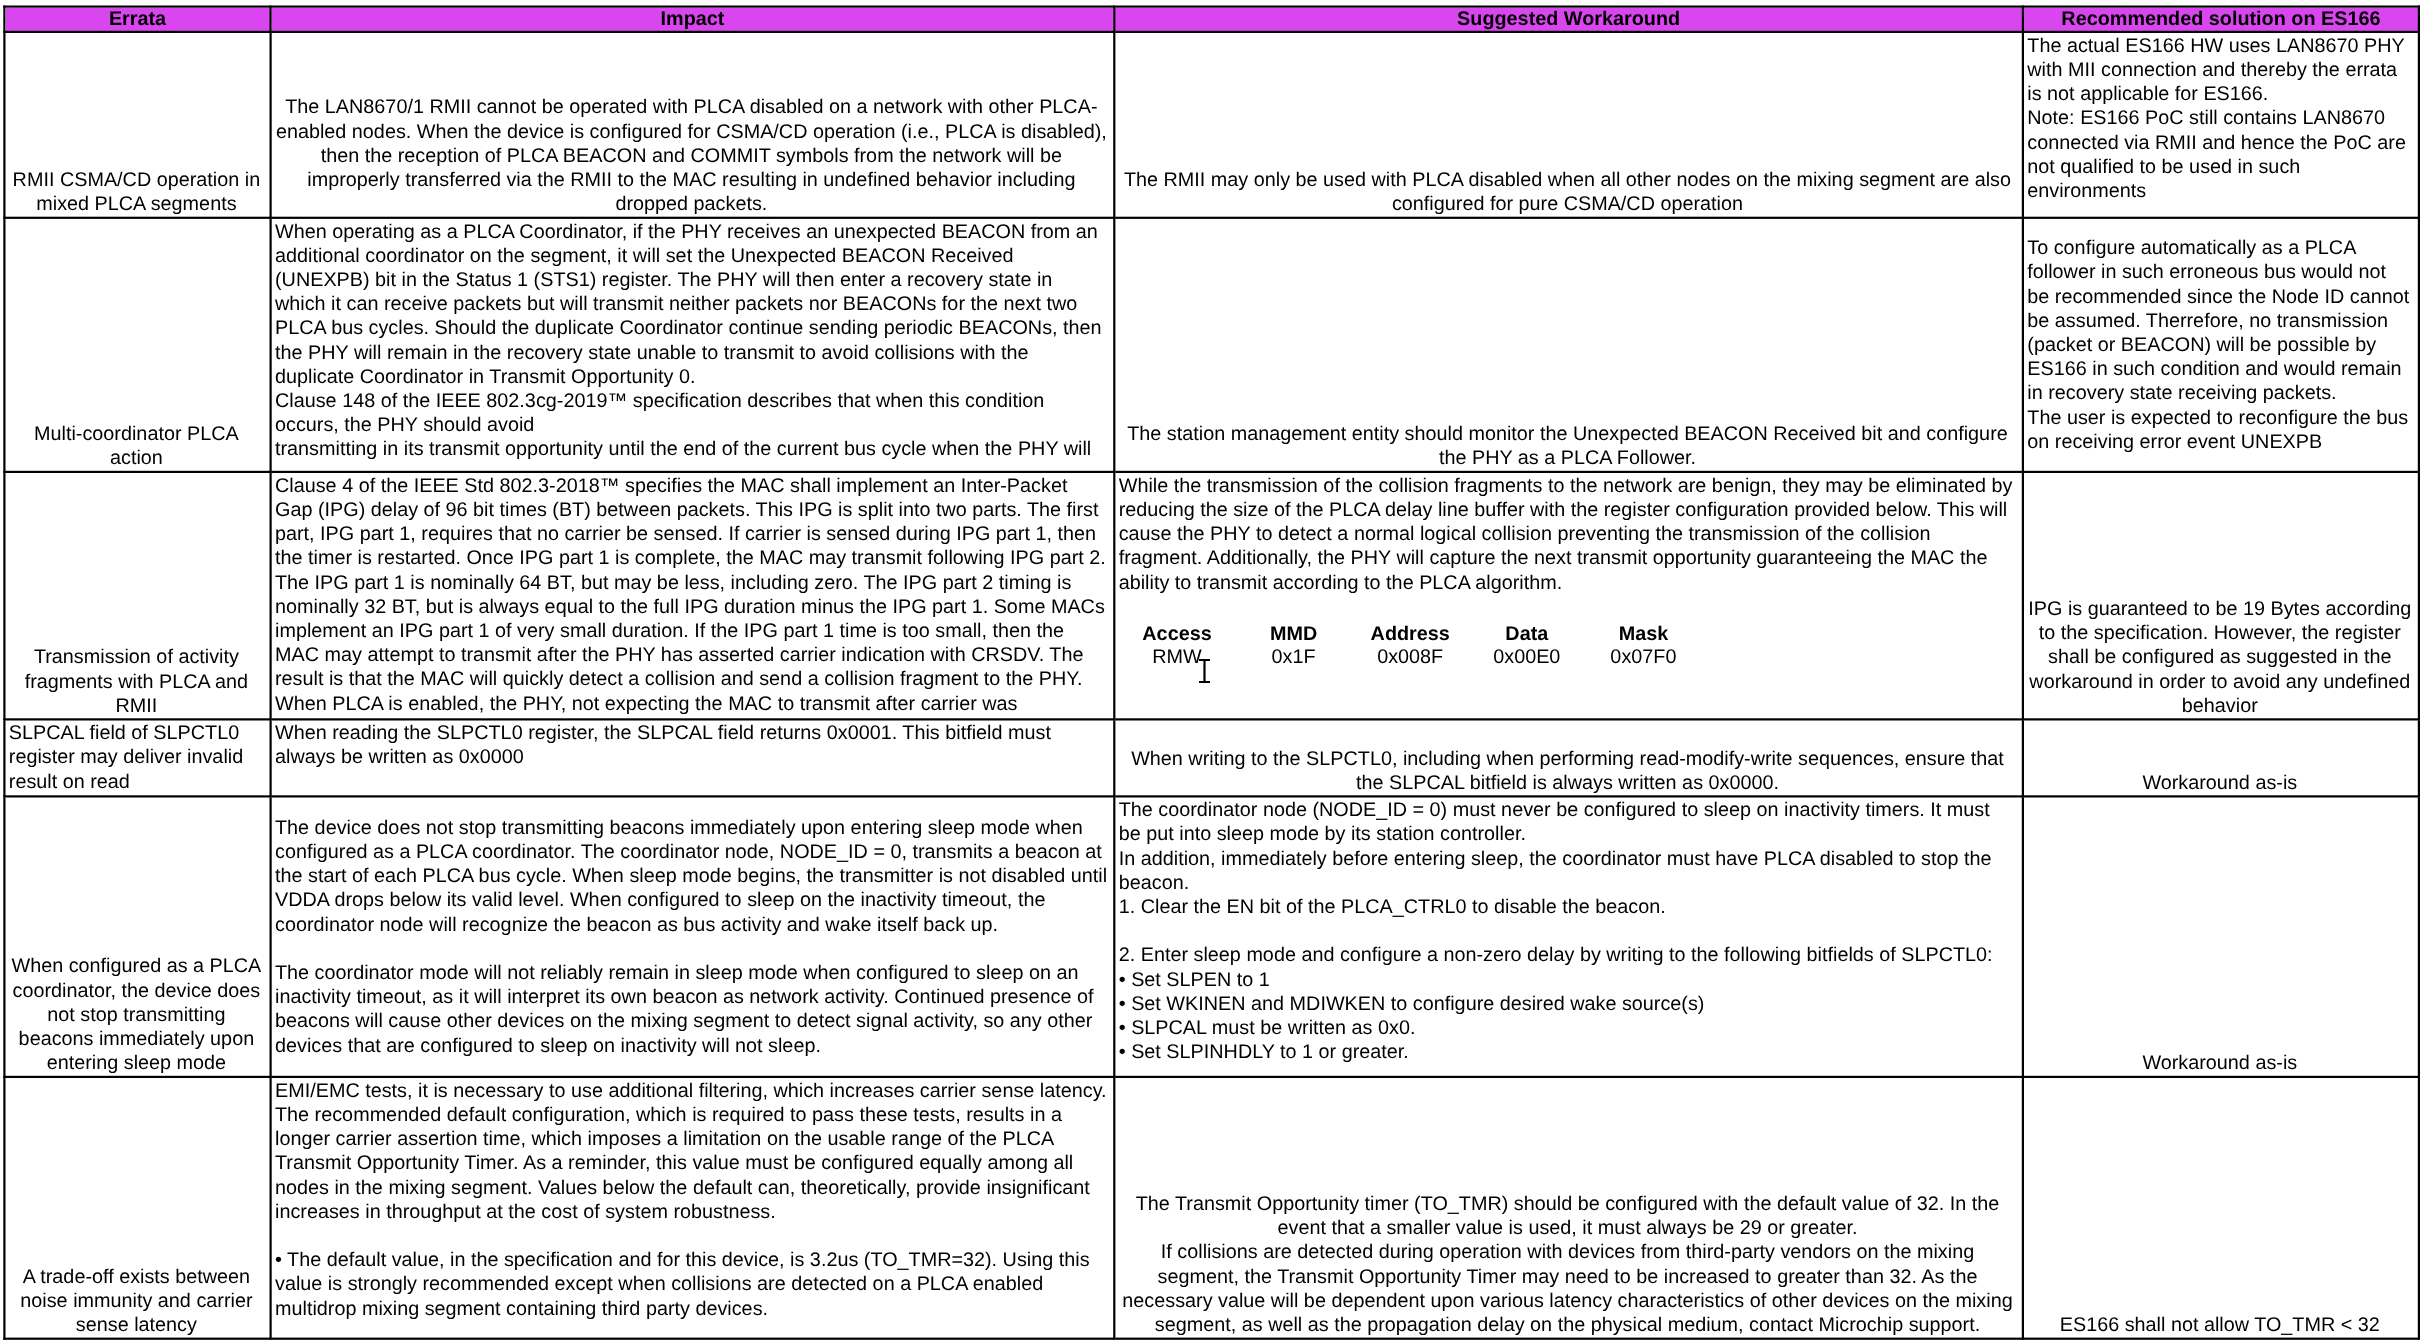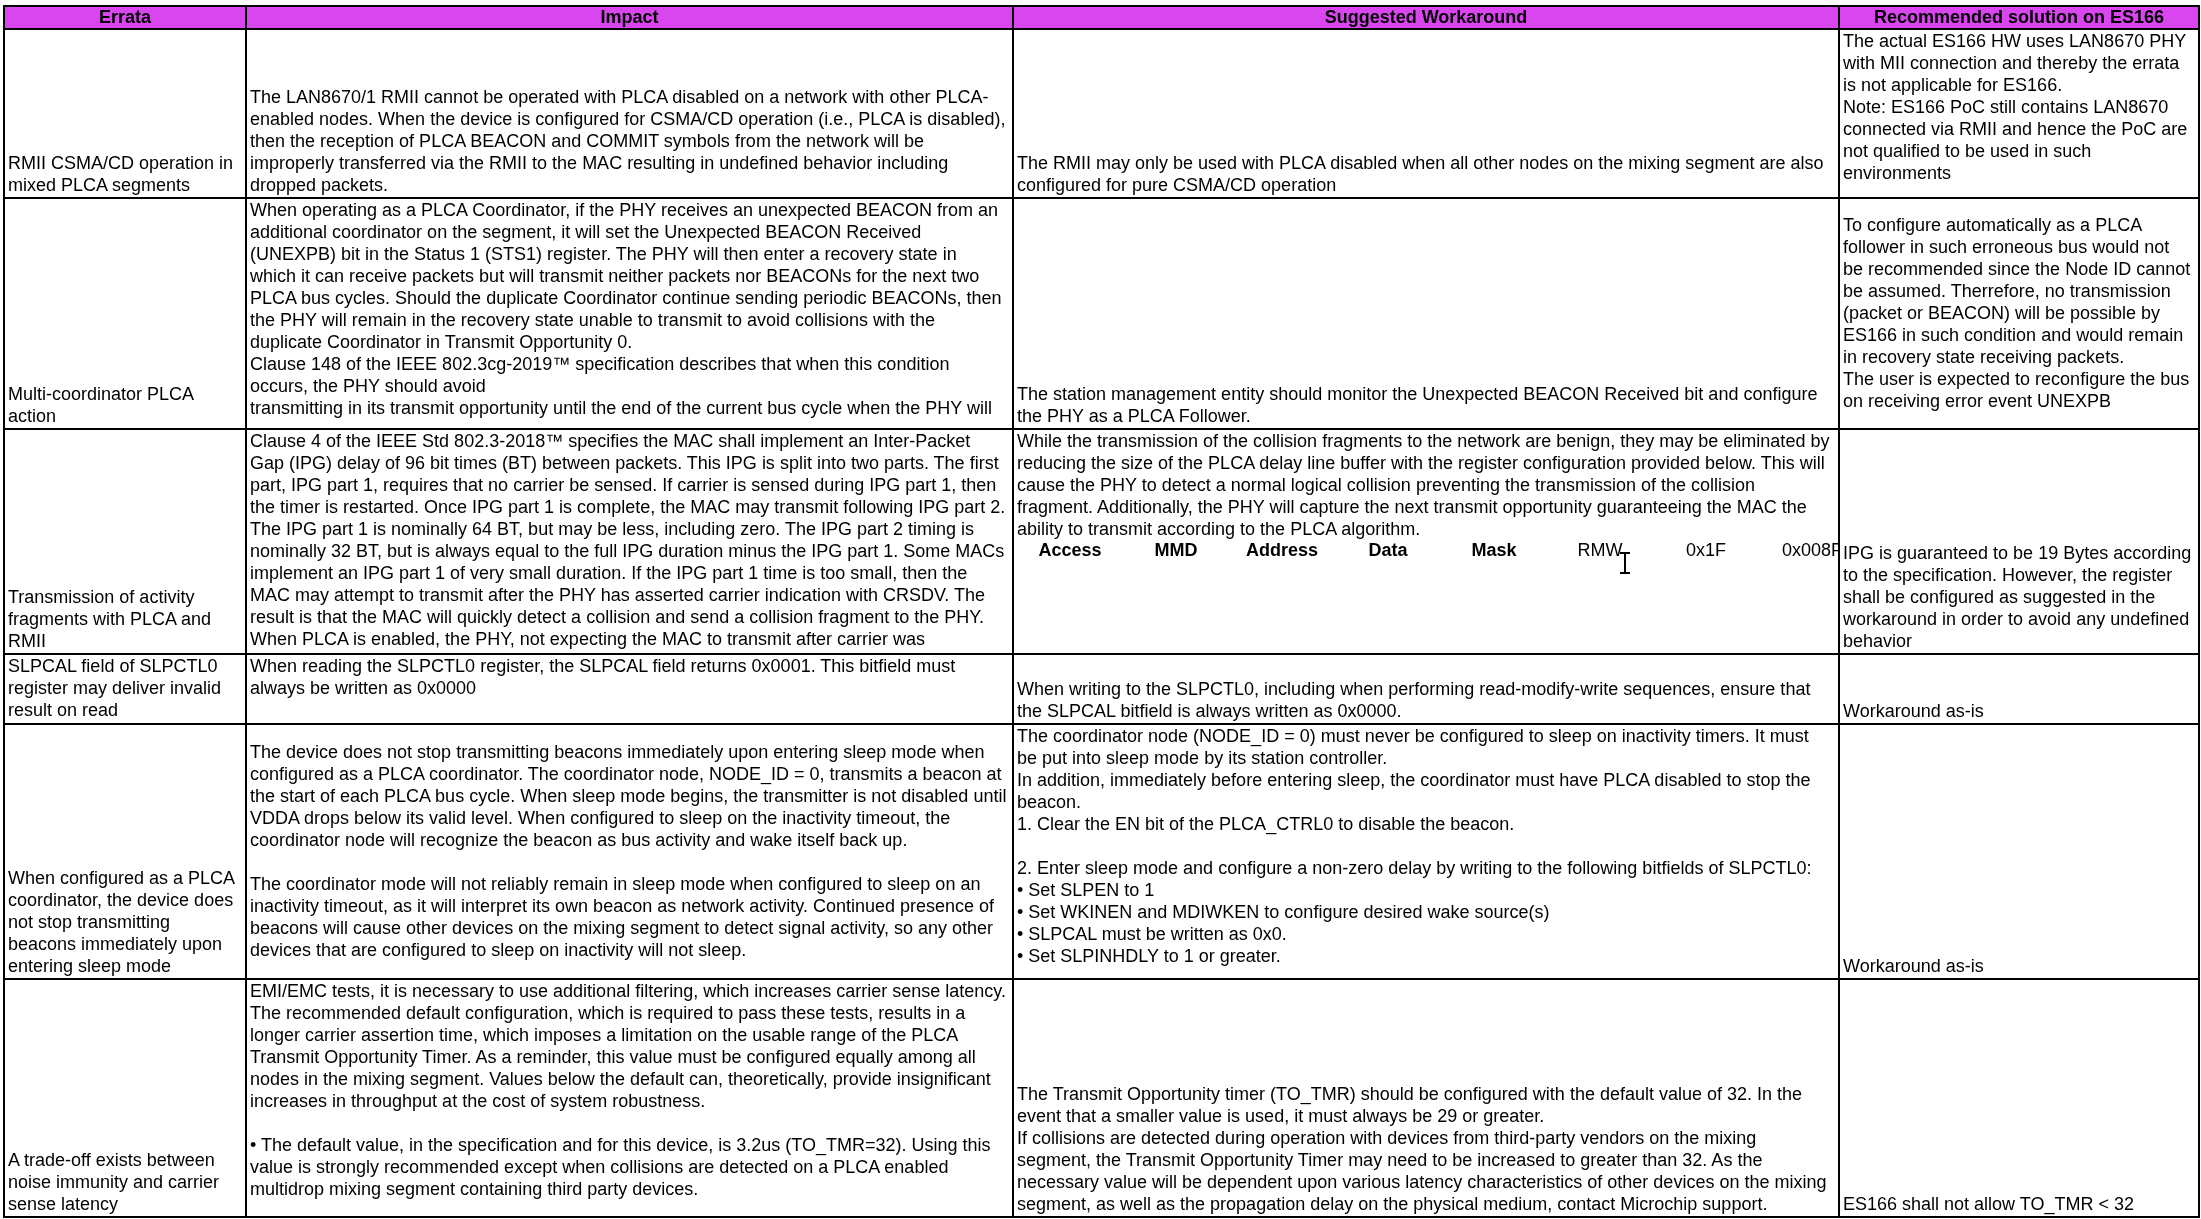--- a/index.html
+++ b/index.html
@@ -28,29 +28,29 @@
     background: #d946ef;
     font-weight: bold;
     text-align: center;
     padding: 1px 2px;
     line-height: 19px;
     height: 23px;
   }
   td .celltext { white-space: pre-wrap; }
   .va-top { vertical-align: top; }
   .va-mid { vertical-align: middle; }
-  .va-bot { vertical-align: bottom; }
+  .va-bot { vertical-align: bottom; text-align: center; }
   tr.h-r1 { height: 169px; }
   tr.h-r2 { height: 231px; }
   tr.h-r3 { height: 225px; }
   tr.h-r4 { height: 70px; margin-left: 44px; }
   tr.h-r5 { height: 255px; }
   tr.h-r6 { height: 238px; }
   
-  .regtable { display: flex; flex-direction: row; }
+  .regtable { margin-top: 26px; display: flex; flex-direction: column; }
   .regrow { display: flex; }
   .regcell {
     width: 106px;
     text-align: center;
     font-size: 18px;
     line-height: 21px;
     position: relative;
   }
   .regrow.regh .regcell { font-weight: bold; }
   .cursor-ibeam {

